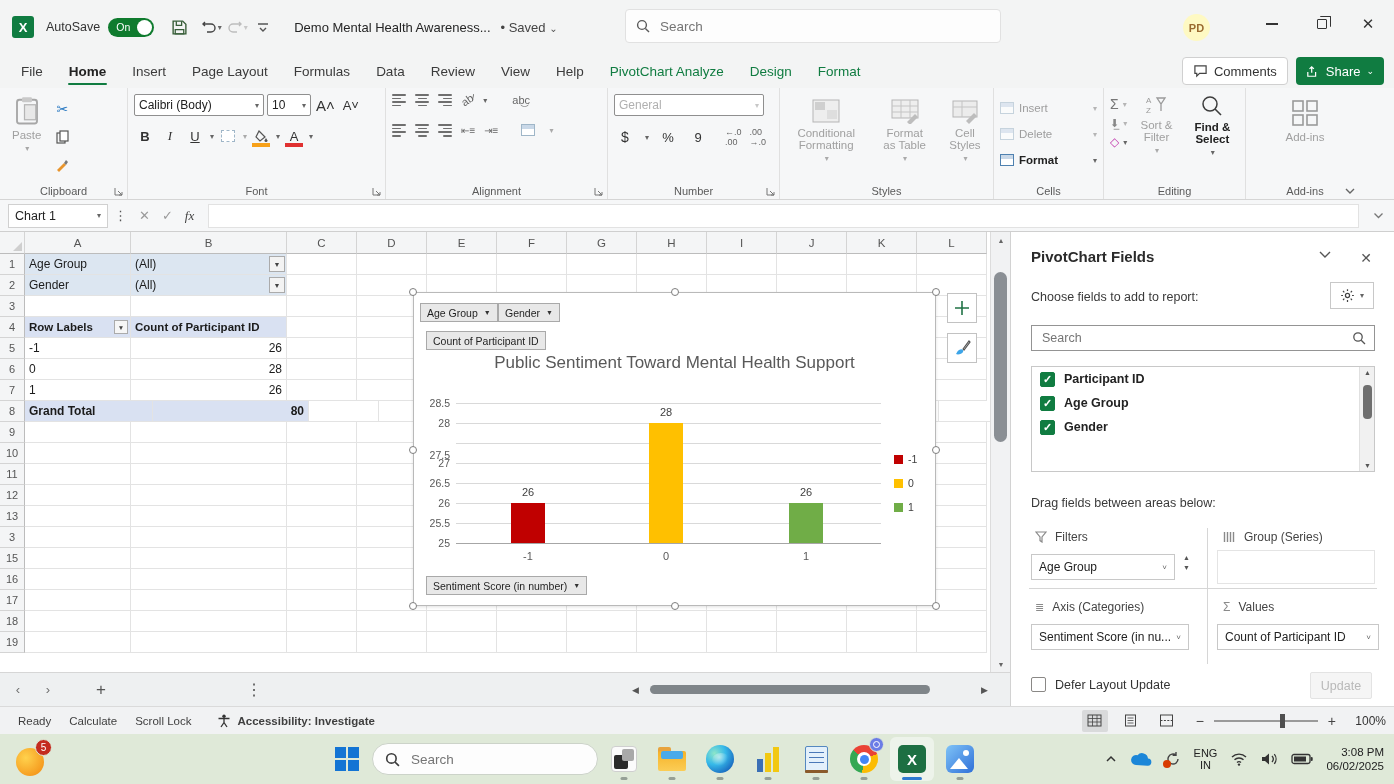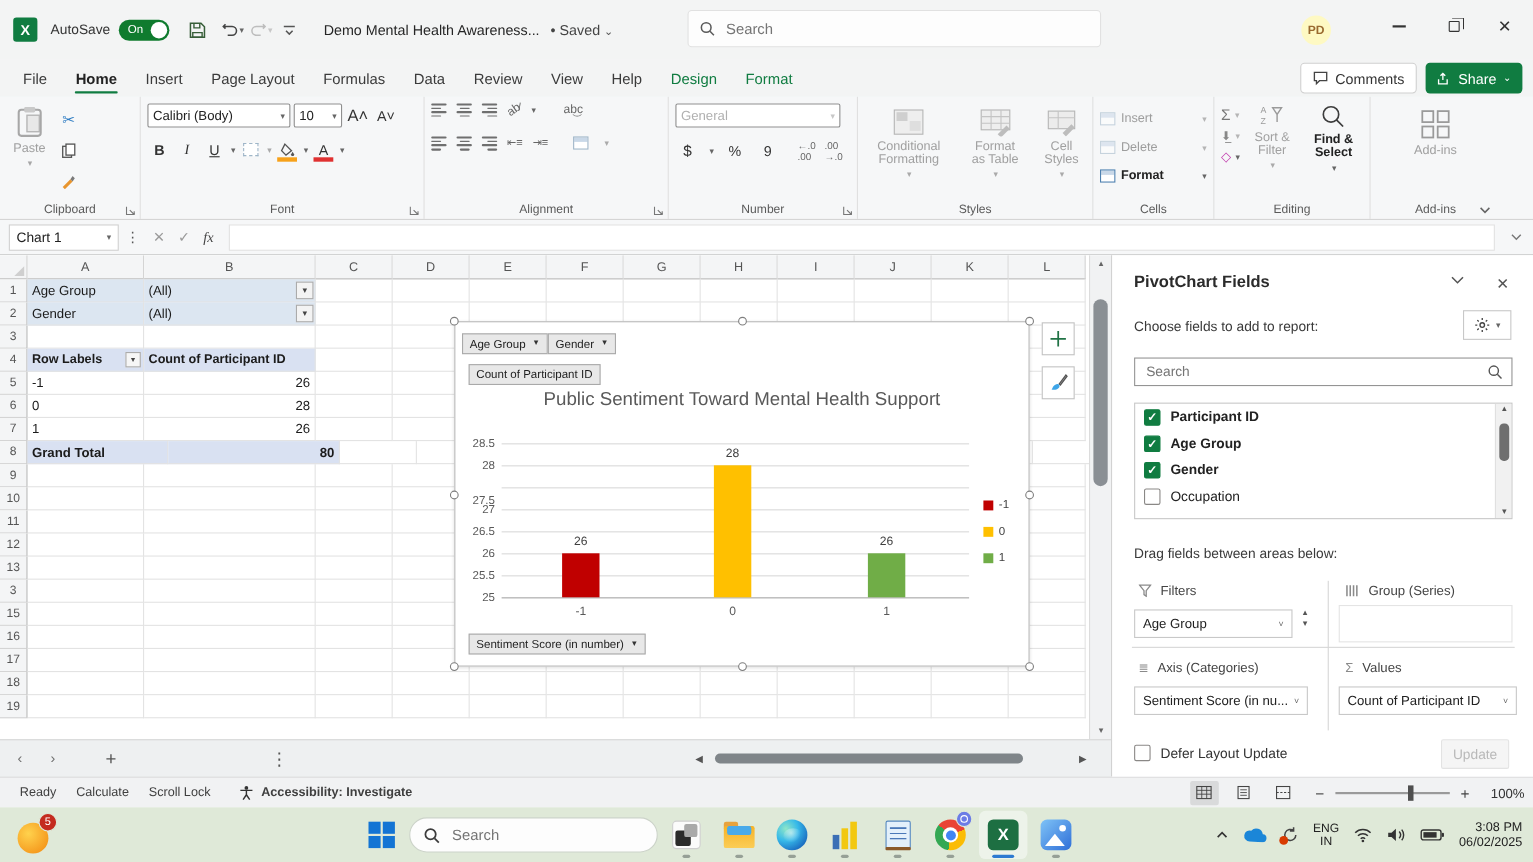--- a/index.html
+++ b/index.html
@@ -284,20 +284,21 @@
     <div id="menu-tabs" class="flex" style="margin-left:8px">
         <div class="mtab">File</div>
         <div class="mtab active">Home</div>
         <div class="mtab">Insert</div>
         <div class="mtab">Page Layout</div>
         <div class="mtab">Formulas</div>
         <div class="mtab">Data</div>
         <div class="mtab">Review</div>
         <div class="mtab">View</div>
         <div class="mtab">Help</div>
+        <div class="mtab contextual">PivotChart Analyze</div>
         <div class="mtab contextual">Design</div>
         <div class="mtab contextual">Format</div>
       </div>
     <div class="mb-right">
       <div class="comments-btn">
         <svg width="15" height="14" viewBox="0 0 16 15">
             <path d="M2 2 h12 v8 h-7 l-3 3 v-3 h-2 z" fill="none" stroke="#444" stroke-width="1.3"></path>
           </svg>
         <span>Comments</span>
       </div>
@@ -1169,24 +1170,20 @@
           <span>Participant ID</span>
         </div>
         <div class="fitem checked">
           <span class="cb on">✓</span>
           <span>Age Group</span>
         </div>
         <div class="fitem checked">
           <span class="cb on">✓</span>
           <span>Gender</span>
         </div>
-        <div class="fitem">
-          <span class="cb off"></span>
-          <span>Occupation</span>
-        </div>
         <div class="flist-scroll">
         <div style="position:absolute;top:2px;left:4px;font-size:7px;color:#555">▲</div>
         <div class="flist-thumb"></div>
         <div style="position:absolute;bottom:2px;left:4px;font-size:7px;color:#555">▼</div>
       </div>
       </div>
     <div class="drag-lbl">Drag fields between areas below:</div>
 
     <div class="arealbl" style="left:24px;top:298px">
       <svg width="12" height="12" viewBox="0 0 12 12">

